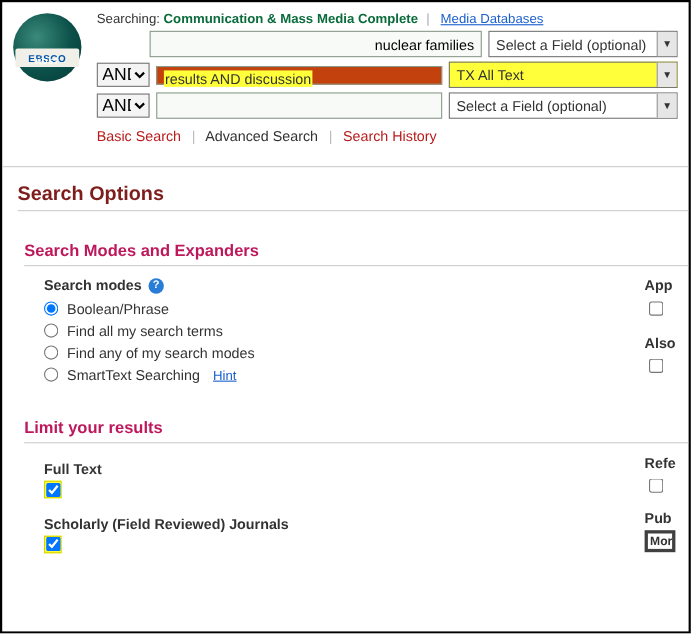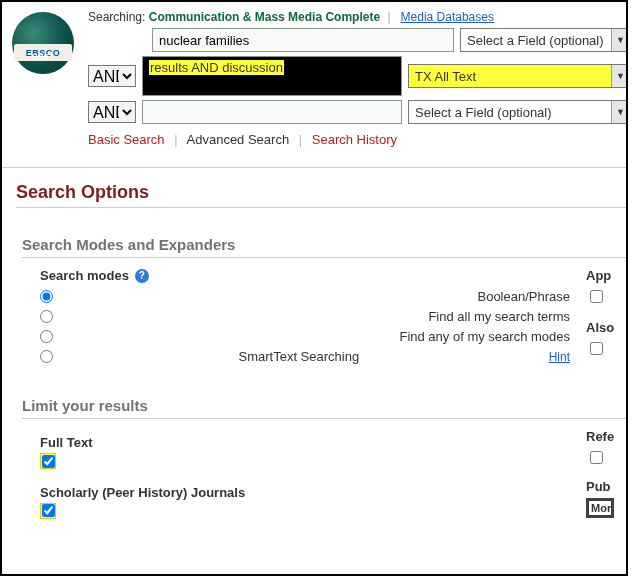--- a/index.html
+++ b/index.html
@@ -144,21 +144,21 @@
     padding-bottom: 4px;
     margin-right: 0;
   }
   .sub-section {
     margin-top: 28px;
     padding-left: 6px;
   }
   .sub-heading {
     font-size: 15px;
     font-weight: bold;
-    color: #737373;
+    color: #be185d;
     border-bottom: 1px solid #ccc;
     padding-bottom: 4px;
   }
   .modes-block { padding: 10px 0 0 18px; display:flex;gap:16px; }
   .modes-left { flex: 1; }
   .modes-label {
     font-weight: bold;
     font-size: 13px;
     margin-bottom: 6px;
     display:flex;
@@ -166,21 +166,21 @@
     gap:6px;
   }
   .help-icon {
     width:14px;height:14px;border-radius:50%;
     background:#2a7dd6;color:#fff;font-size:10px;
     display:inline-flex;align-items:center;justify-content:center;
     font-weight:bold;
   }
   .radio-row {
     display:flex;align-items:center;gap:8px;
-    font-size:13px;color:#333;margin:5px 0;justify-content:space-between;
+    font-size:13px;color:#333;margin:5px 0;
   }
   .radio-row input { margin:0; }
   .hint-link { color:#1a5fce; text-decoration: underline; margin-left:4px; font-size:12px; }
   .right-col {
     width: 40px;
     text-align:left;
     font-weight:bold;
     font-size:13px;
   }
   .right-item { margin-bottom: 4px; }
@@ -218,34 +218,34 @@
 
     <div class="search-block">
       <div class="searching-line">
         <span>Searching:</span>
         <span class="db">Communication &amp; Mass Media Complete</span>
         <span class="divider-bar"></span><a href="#" class="choose">Media Databases</a>
       </div>
 
       <div class="search-row">
         <div class="op-cell" style="width:48px;"></div>
-        <input class="term-input" style="margin-left: 16px; width: 302px;" value="nuclear families">
+        <input class="term-input" style="margin-left: 0px; width: 302px; text-align: right;" value="nuclear families">
         <div class="select-wrap">
           <span>Select a Field (optional)</span>
           <span class="select-arrow">▼</span>
         </div>
       </div>
 
       <div class="search-row">
         <div class="op-cell">
           <select class="op-select">
             <option>AND</option>
           </select>
         </div>
-        <div style="width:260px;height:40px;border:1px solid #8a9a8a;background:#000000;margin:0 6px;padding:3px 6px;">
+        <div style="width:260px;height:17px;border:1px solid #8a9a8a;background:#c2410c;margin:0 6px;padding:3px 6px;">
           <span class="hl-text">results AND discussion</span>
         </div>
         <div class="select-wrap hl">
           <span>TX All Text</span>
           <span class="select-arrow" style="background:#e6e6e6;">▼</span>
         </div>
       </div>
 
       <div class="search-row">
         <div class="op-cell">
@@ -312,21 +312,21 @@
     </div>
 
     <div class="sub-section">
       <div class="sub-heading">Limit your results</div>
       <div class="limit-block">
         <div class="limit-left">
           <div class="limit-label">Full Text</div>
           <span class="hl-check">
             <input type="checkbox" checked="" style="">
           </span>
-          <div class="limit-label" style="margin-top:14px;">Scholarly (Peer History) Journals</div>
+          <div class="limit-label" style="margin-top:14px;">Scholarly (Field Reviewed) Journals</div>
           <span class="hl-check">
             <input type="checkbox" checked="" style="">
           </span>
         </div>
         <div class="right-col">
           <div class="right-item">Refe</div>
           <div class="right-check"><input type="checkbox" style=""></div>
           <div style="height:12px"></div>
           <div class="right-item">Pub</div>
           <div class="right-check" style="font-size:11px;border:3px solid #404040;background:#fff;padding:1px 2px;width:28px;">Mor</div>

